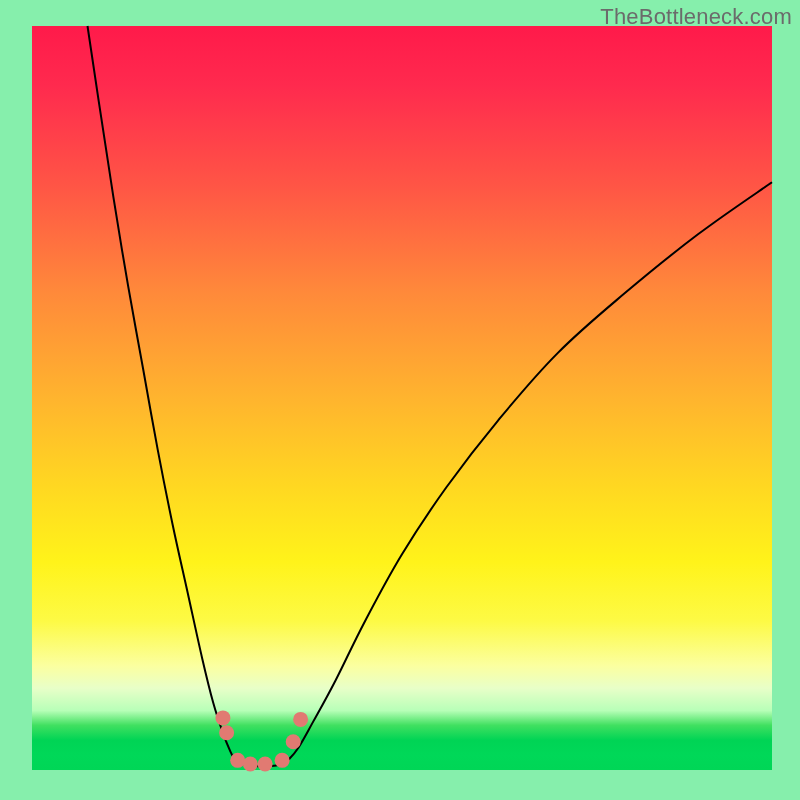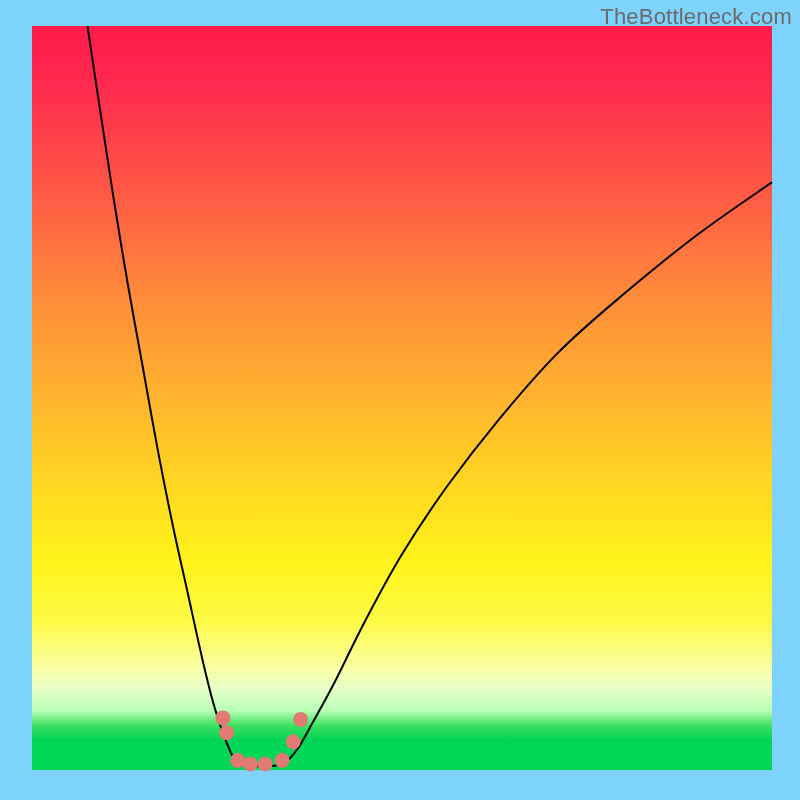--- a/index.html
+++ b/index.html
@@ -8,21 +8,21 @@
     width: 800px;
     height: 800px;
     overflow: hidden;
     background: #000;
     font-family: Arial, Helvetica, sans-serif;
   }
   .frame {
     position: absolute;
     left: 0; top: 0;
     width: 800px; height: 800px;
-    background: #7dd3fc;
+    background: #86efac;
   }
   .plot {
     position: absolute;
     left: 32px;
     top: 26px;
     width: 740px;
     height: 744px;
     background: linear-gradient(to bottom,
       #ff1a4a 0%,
       #ff2a4e 8%,

